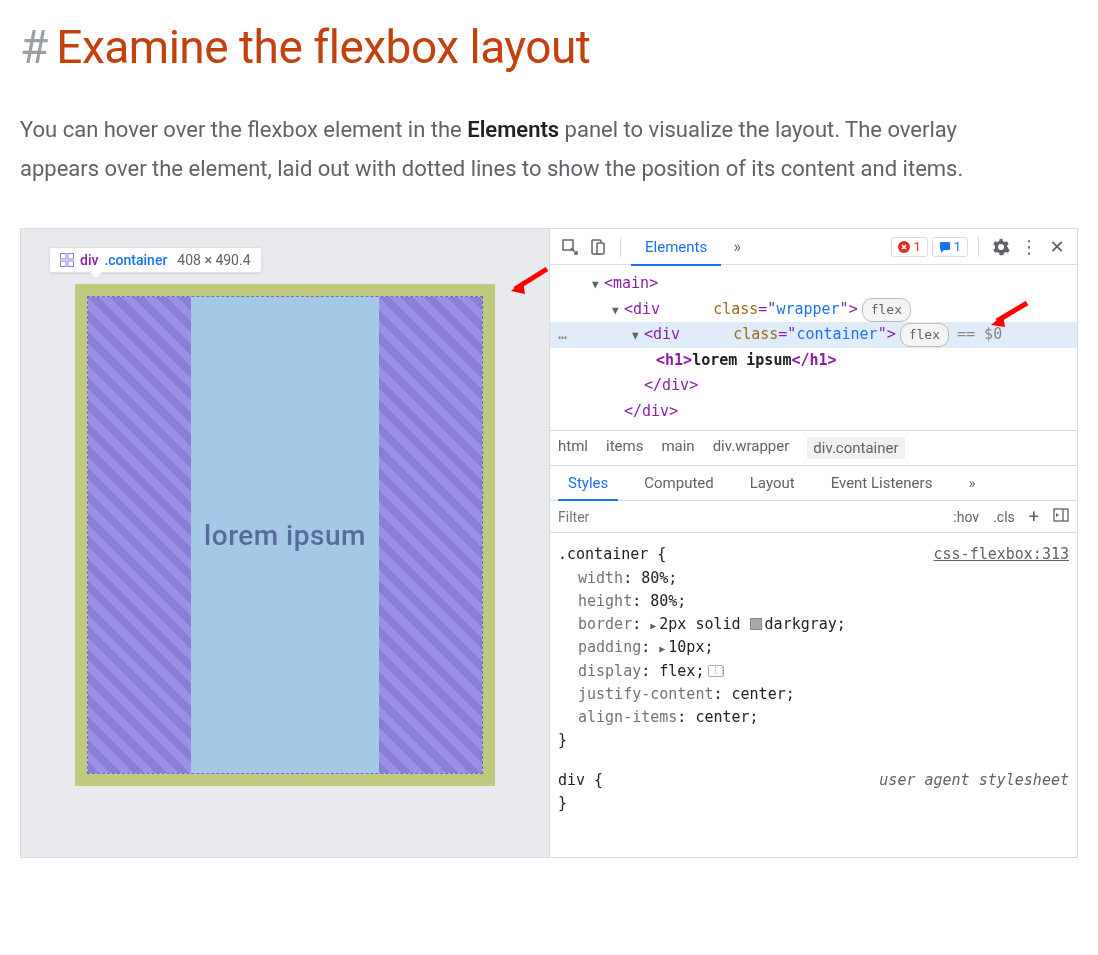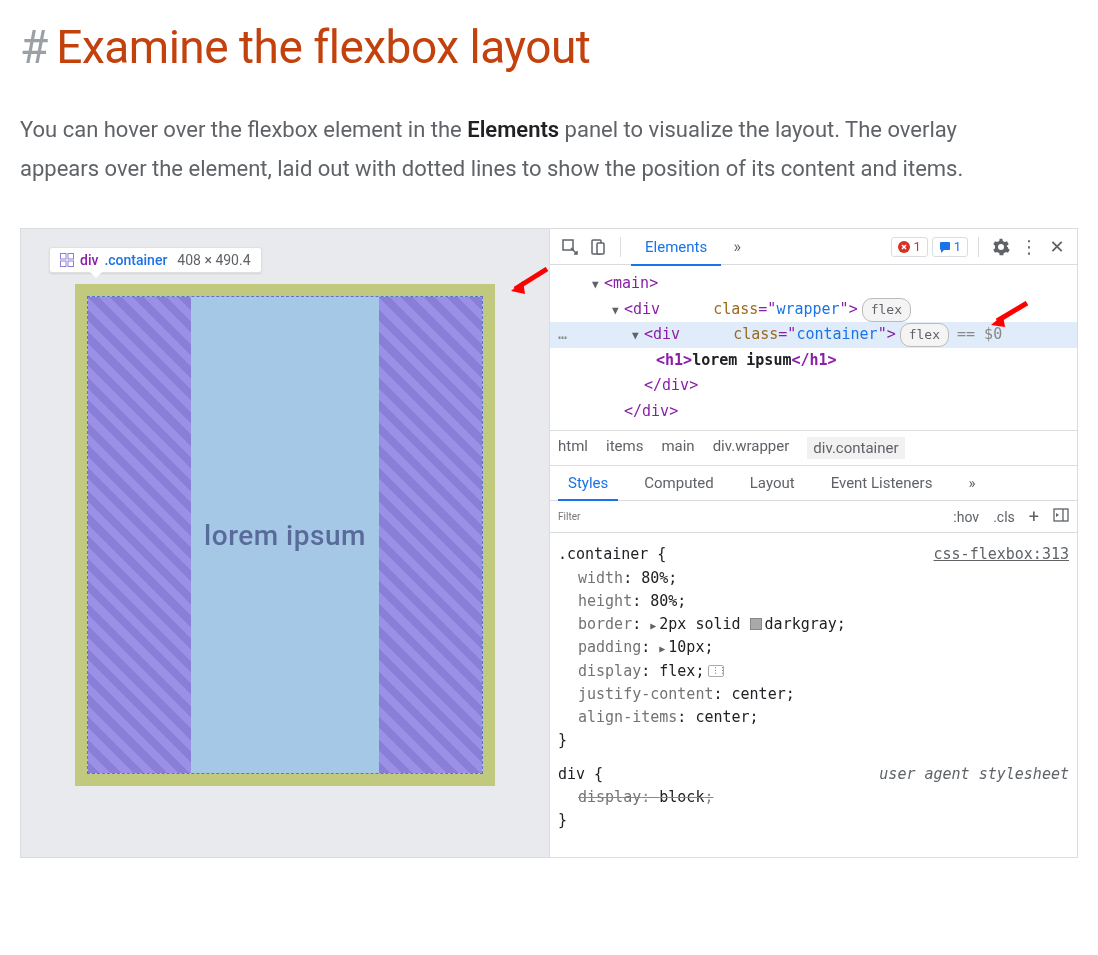--- a/index.html
+++ b/index.html
@@ -65,21 +65,21 @@
 .breadcrumb span { color: #5f6368; }
 .breadcrumb .bc-sel { background: #f1f1f1; padding: 2px 6px; }
 .bc-cls { color: #1a73e8; }
 
 .subtabs { display: flex; border-bottom: 1px solid #dadce0; font-size: 15px; }
 .subtabs .st { padding: 8px 18px; color: #5f6368; }
 .subtabs .st.active { color: #1a73e8; position: relative; }
 .subtabs .st.active::after { content: ""; position: absolute; left: 8px; right: 8px; bottom: -1px; height: 2px; background: #1a73e8; }
 
 .filter-row { display: flex; align-items: center; border-bottom: 1px solid #dadce0; height: 32px; padding: 0 8px; gap: 14px; color: #5f6368; font-size: 14px; }
-.filter-input { flex: 1; border: none; outline: none; font-size: 10px; color: #9aa0a6; font-family: inherit; }
+.filter-input { flex: 1; border: none; outline: none; font-size: 14px; color: #9aa0a6; font-family: inherit; }
 
 .styles { font-family: Menlo, Consolas, monospace; font-size: 15px; padding: 10px 8px; line-height: 1.55; flex: 1; overflow: hidden; }
 .rule-head { display: flex; justify-content: space-between; }
 .rule-src { color: #5f6368; text-decoration: underline; font-style: normal; }
 .rule-head .ua { font-style: italic; text-decoration: none; }
 .sel { color: #202124; }
 .brace { color: #202124; }
 .prop { color: #737373; }
 .pval { color: #202124; }
 .swatch { display: inline-block; width: 12px; height: 12px; background: #a9a9a9; border: 1px solid #888; vertical-align: -1px; margin-right: 3px; }
@@ -227,21 +227,20 @@
       </div>
       <div class="decl-line"><span class="prop">width</span><span>: </span><span class="pval">80%</span><span>;</span></div>
       <div class="decl-line"><span class="prop">height</span><span>: </span><span class="pval">80%</span><span>;</span></div>
       <div class="decl-line"><span class="prop">border</span><span>: </span><span class="expand">▶</span><span class="pval">2px</span> <span class="pval">solid</span> <span class="swatch"></span><span class="pval">darkgray</span><span>;</span></div>
       <div class="decl-line"><span class="prop">padding</span><span>: </span><span class="expand">▶</span><span class="pval">10px</span><span>;</span></div>
       <div class="decl-line"><span class="prop">display</span><span>: </span><span class="pval">flex</span><span>;</span><span class="fbicon"></span></div>
       <div class="decl-line"><span class="prop">justify-content</span><span>: </span><span class="pval">center</span><span>;</span></div>
       <div class="decl-line"><span class="prop">align-items</span><span>: </span><span class="pval">center</span><span>;</span></div>
       <div><span class="brace">}</span></div>
 
-      <div class="rule-head" style="margin-top:10px;">
+      <div class="rule-head" style="margin-top:16px;">
         <span><span class="sel">div</span><span class="brace"> {</span></span>
         <span class="rule-src ua">user agent stylesheet</span>
       </div>
-      <div class="decl-line struck"><span class="prop">display</span><span>: </span><span class="pval">block</span><span>;</span></div>
       <div><span class="brace">}</span></div>
     </div>
   </div>
 </div>
 
 </body></html>

